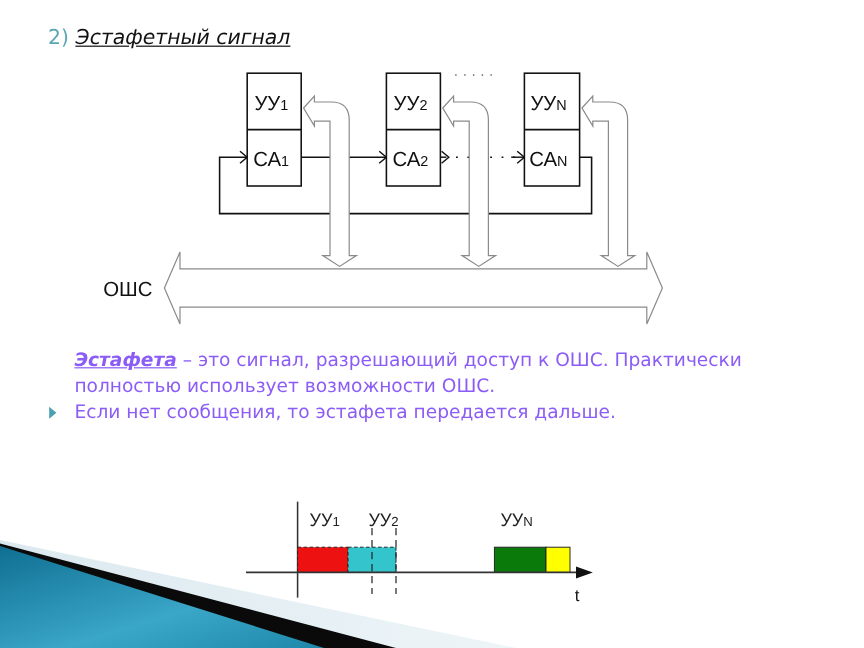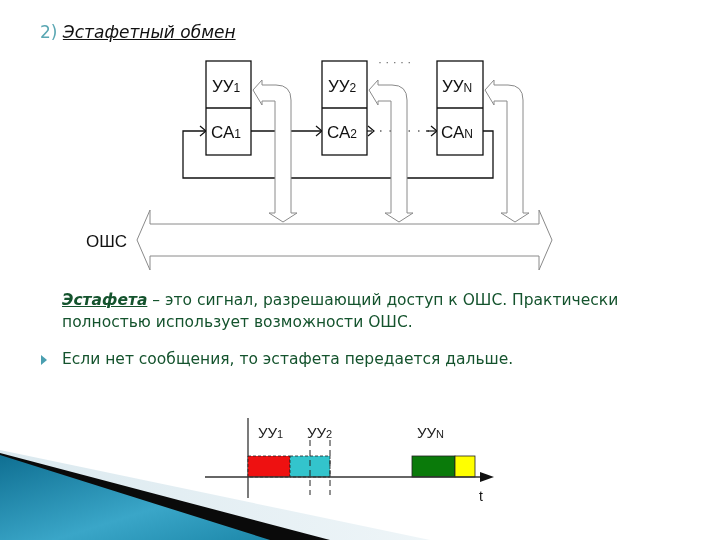--- a/index.html
+++ b/index.html
@@ -11,40 +11,40 @@
   .title {
     position: absolute; left: 40px; top: 22px;
     font-size: 17px; color: #222;
     font-family: "DejaVu Sans", sans-serif;
   }
   .title .num { color: #5aa7b3; }
   .title .txt { font-style: italic; text-decoration: underline; color: #111; }
   svg.diagram { position: absolute; left: 0; top: 0; }
   .textblock {
     position: absolute; left: 62px; top: 290px; width: 620px;
-    font-size: 15.5px; line-height: 21.5px; color: #14532d;
+    font-size: 15.5px; line-height: 21.5px; color: #8b5cf6;
     font-family: "DejaVu Sans", sans-serif;
   }
   .para { position: relative; margin: 0; }
-  .para.b1 { margin-top: 16px; }
+  .para.b1 { margin-top: 0; }
   .para .term { font-style: italic; font-weight: bold; text-decoration: underline; }
   .bullet {
     position: absolute; left: -21px; top: 6px;
     width: 0; height: 0;
     border-top: 5px solid transparent; border-bottom: 5px solid transparent;
     border-left: 6px solid #4a9fb0;
   }
   .lbl { font-family: "Liberation Sans", sans-serif; }
 </style>
 </head>
 <body>
 
 <div class="title">
   <span class="num">2)</span>
-  <span class="txt">Эстафетный обмен</span>
+  <span class="txt">Эстафетный сигнал</span>
 </div>
 
 <svg class="diagram" width="720" height="540" viewBox="0 0 720 540">
   <defs>
     <linearGradient id="swooshBlue" x1="0" y1="0" x2="1" y2="1">
       <stop offset="0" stop-color="#0f6f92"></stop>
       <stop offset="0.6" stop-color="#3aa6c8"></stop>
       <stop offset="1" stop-color="#1d88aa"></stop>
     </linearGradient>
     <linearGradient id="swooshLight" x1="0" y1="0" x2="1" y2="0">

